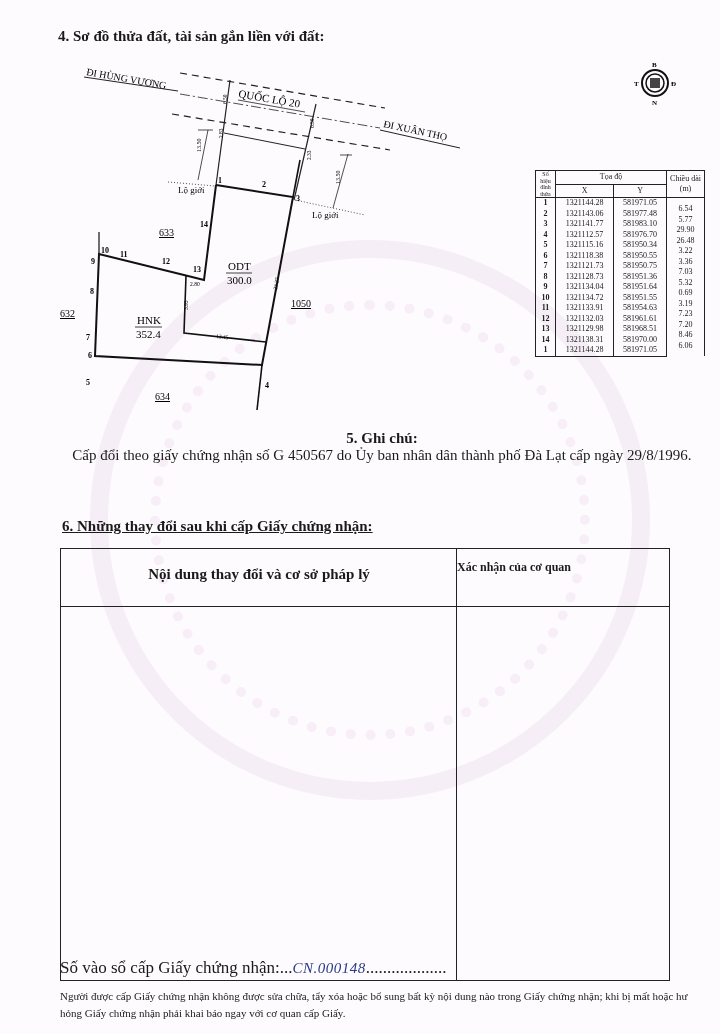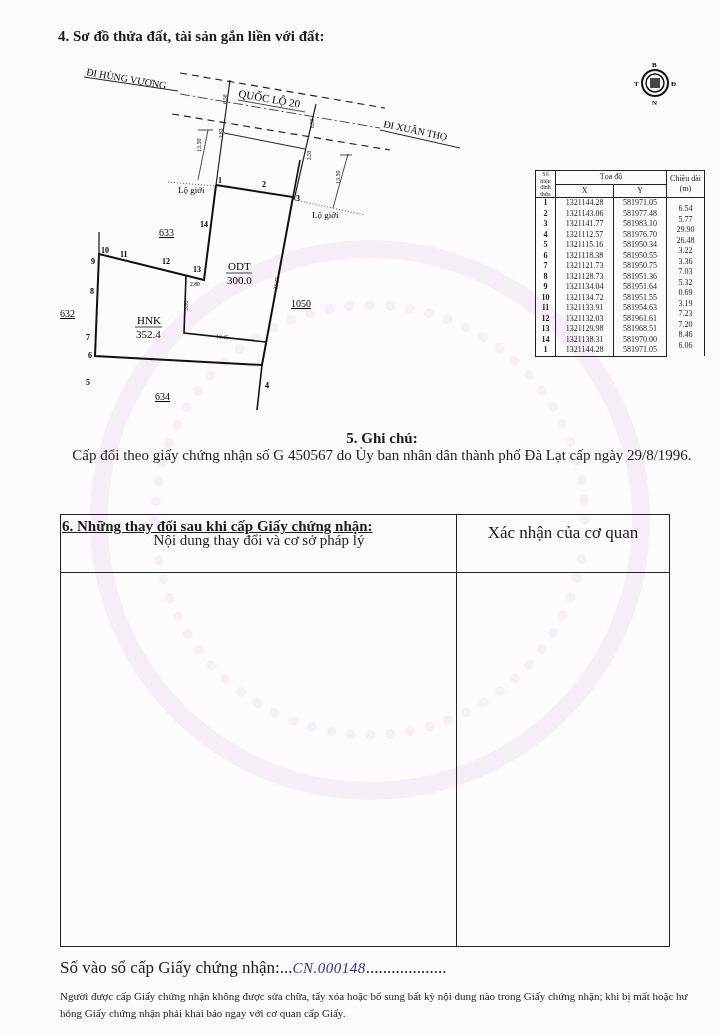--- a/index.html
+++ b/index.html
@@ -42,27 +42,28 @@
   table.coords td.x, table.coords td.y { border-top: none; border-bottom: none; }
   table.coords td.len { border-top: none; border-bottom: none; vertical-align: top; }
   table.coords tr:last-child td { border-bottom: 1px solid #222; }
   .small-hdr { font-size: 6px; line-height: 6.5px; display: block; }
 
   #s5 { position: absolute; left: 62px; top: 430px; width: 640px; font-size: 15px; line-height: 17px; text-align: center; }
   #s5 .t { font-weight: bold; }
 
   #s6-title { left: 62px; top: 518px; text-decoration: underline; }
   .changes {
-    position: absolute; left: 60px; top: 514px; width: 610px; height: 433px;
+    position: absolute; left: 60px; top: 548px; width: 610px; height: 433px;
     border: 1.5px solid #222;
+    font-weight: bold;
   }
   .changes .col1 { position: absolute; left: 0; top: 0; width: 396px; height: 100%; border-right: 1.5px solid #222; }
   .changes .hdr-line { position: absolute; left: 0; top: 57px; width: 100%; border-top: 1.5px solid #222; }
   .changes .h1 { position: absolute; left: 0; top: 17px; width: 396px; text-align: center; font-size: 15px; }
-  .changes .h2 { position: absolute; left: 396px; top: 8px; width: 212px; text-align: center; font-size: 17px; line-height: 20px; }
+  .changes .h2 { position: absolute; left: 396px; top: 8px; width: 212px; text-align: left; font-size: 12px; line-height: 20px; }
 
   #reg { position: absolute; left: 60px; top: 958px; font-size: 17px; }
   #reg .hand { font-family: Liberation Serif, serif; font-style: italic; color: #2a3a8a; font-size: 15px; letter-spacing: 0.5px; }
   #notice { position: absolute; left: 60px; top: 988px; width: 650px; font-size: 11px; line-height: 17px; }
 </style>
 </head>
 <body>
 
 <div class="watermark"></div>
 <div class="watermark2"></div>

